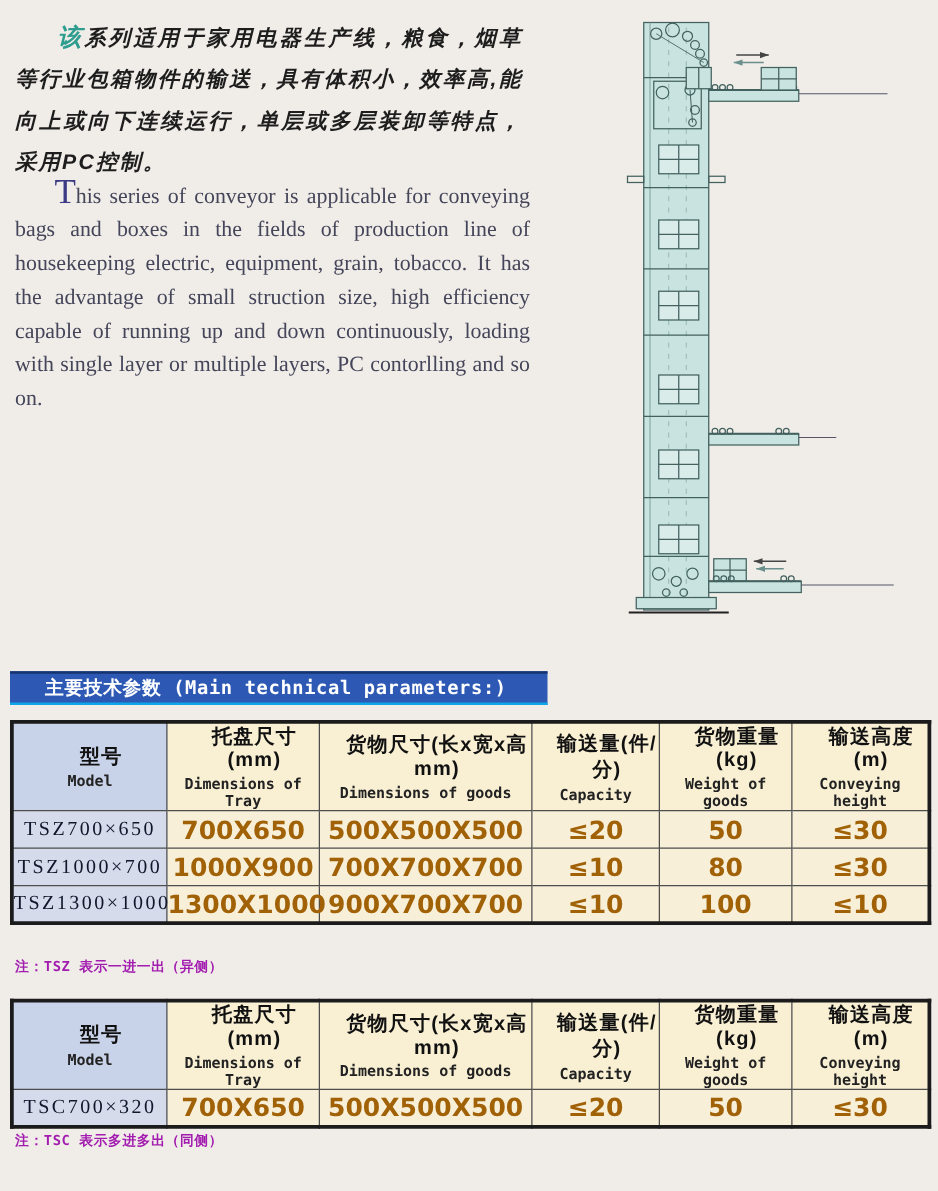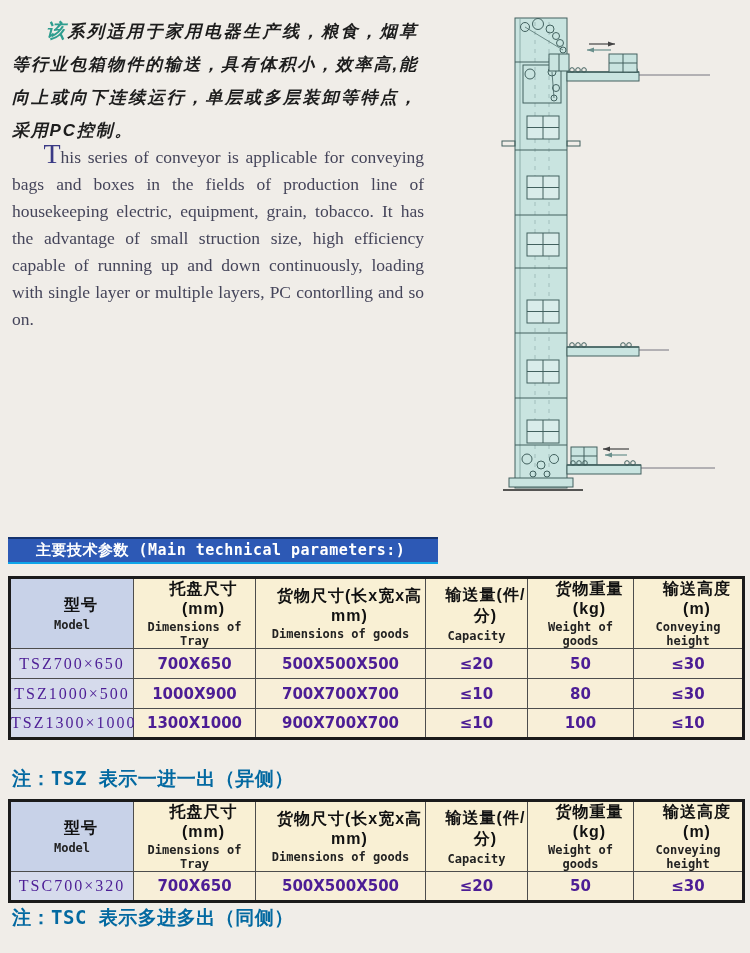--- a/index.html
+++ b/index.html
@@ -53,34 +53,34 @@
   .spec-table th,.spec-table td{
     border:1px solid #4d4d4d;text-align:center;vertical-align:middle;padding:0;
   }
   .spec-table th{height:57px;}
   .spec-table td{height:30px;}
   th.model-col{background:var(--hdr-model-bg);}
   th.data-col{background:var(--hdr-data-bg);}
   td.model{
     background:var(--model-bg);
     font-family:"Liberation Serif",serif;font-size:16px;
-    letter-spacing:2px;color:#4c1d95;
+    letter-spacing:2px;color:#0f172a;
   }
   td.val{
     background:var(--data-bg);
-    font-family:"DejaVu Sans",sans-serif;font-size:15px;font-weight:600;color:#4c1d95;text-align:center;
+    font-family:"DejaVu Sans",sans-serif;font-size:20px;font-weight:600;color:#a16207;text-align:center;
   }
   .th-cn{display:block;font-family:"Liberation Sans",sans-serif;font-weight:700;font-size:16px;letter-spacing:1px;color:#111;margin-left:18px;}
   .th-en{display:block;font-family:"DejaVu Sans Mono",monospace;font-size:12px;color:#222;margin-top:2px;}
   col.c1{width:124px;} col.c2{width:122px;} col.c3{width:170px;}
   col.c4{width:102px;} col.c5{width:106px;} col.c6{width:110px;}
   .note{
     position:absolute;left:12px;margin:0;
     font-family:"DejaVu Sans Mono",monospace;font-weight:700;
-    font-size:19px;letter-spacing:0.5px;color:#0369a1;
+    font-size:11px;letter-spacing:0.5px;color:#a21caf;
   }
   .n1{top:766px;}
   .n2{top:905px;}
 </style>
 </head>
 <body>
 
 <div>
 
   <p class="intro-cn"><span class="cn-lead">该</span><span>系列适用于家用电器生产线，粮食，烟草等行业包箱物件的输送，具有体积小，效率高,能向上或向下连续运行，单层或多层装卸等特点，采用PC控制。</span></p>
@@ -243,21 +243,21 @@
       <tbody>
         <tr>
           <td class="model">TSZ700×650</td>
           <td class="val">700X650</td>
           <td class="val">500X500X500</td>
           <td class="val">≤20</td>
           <td class="val">50</td>
           <td class="val">≤30</td>
         </tr>
         <tr>
-          <td class="model">TSZ1000×500</td>
+          <td class="model">TSZ1000×700</td>
           <td class="val">1000X900</td>
           <td class="val">700X700X700</td>
           <td class="val">≤10</td>
           <td class="val">80</td>
           <td class="val">≤30</td>
         </tr>
         <tr>
           <td class="model">TSZ1300×1000</td>
           <td class="val">1300X1000</td>
           <td class="val">900X700X700</td>

